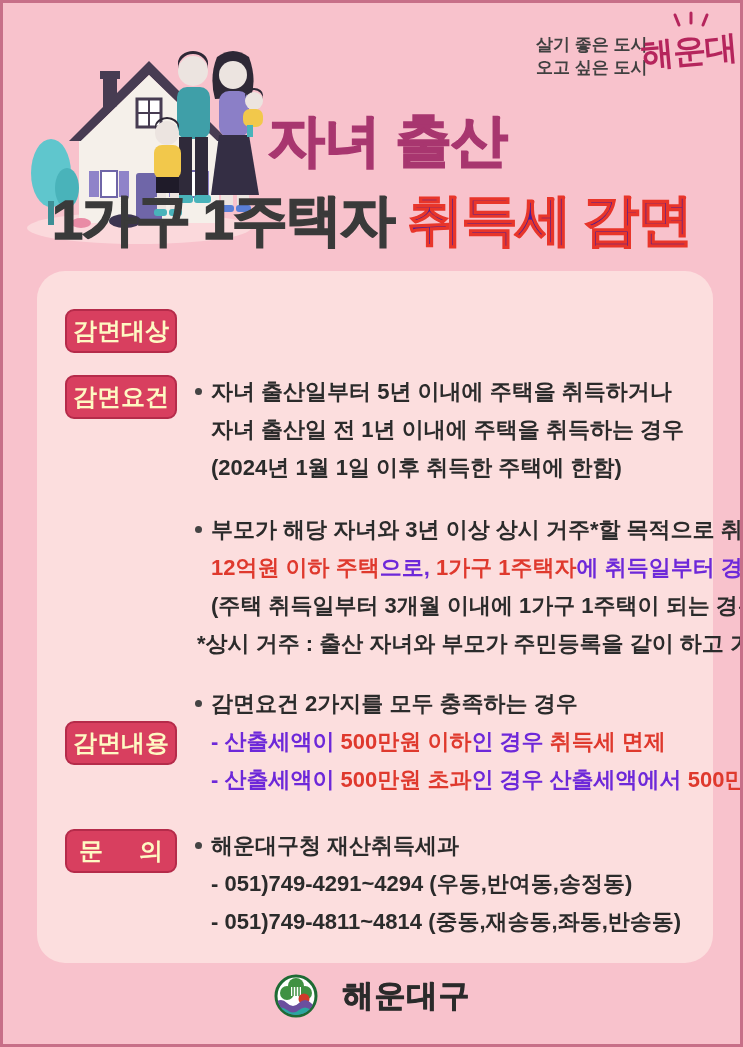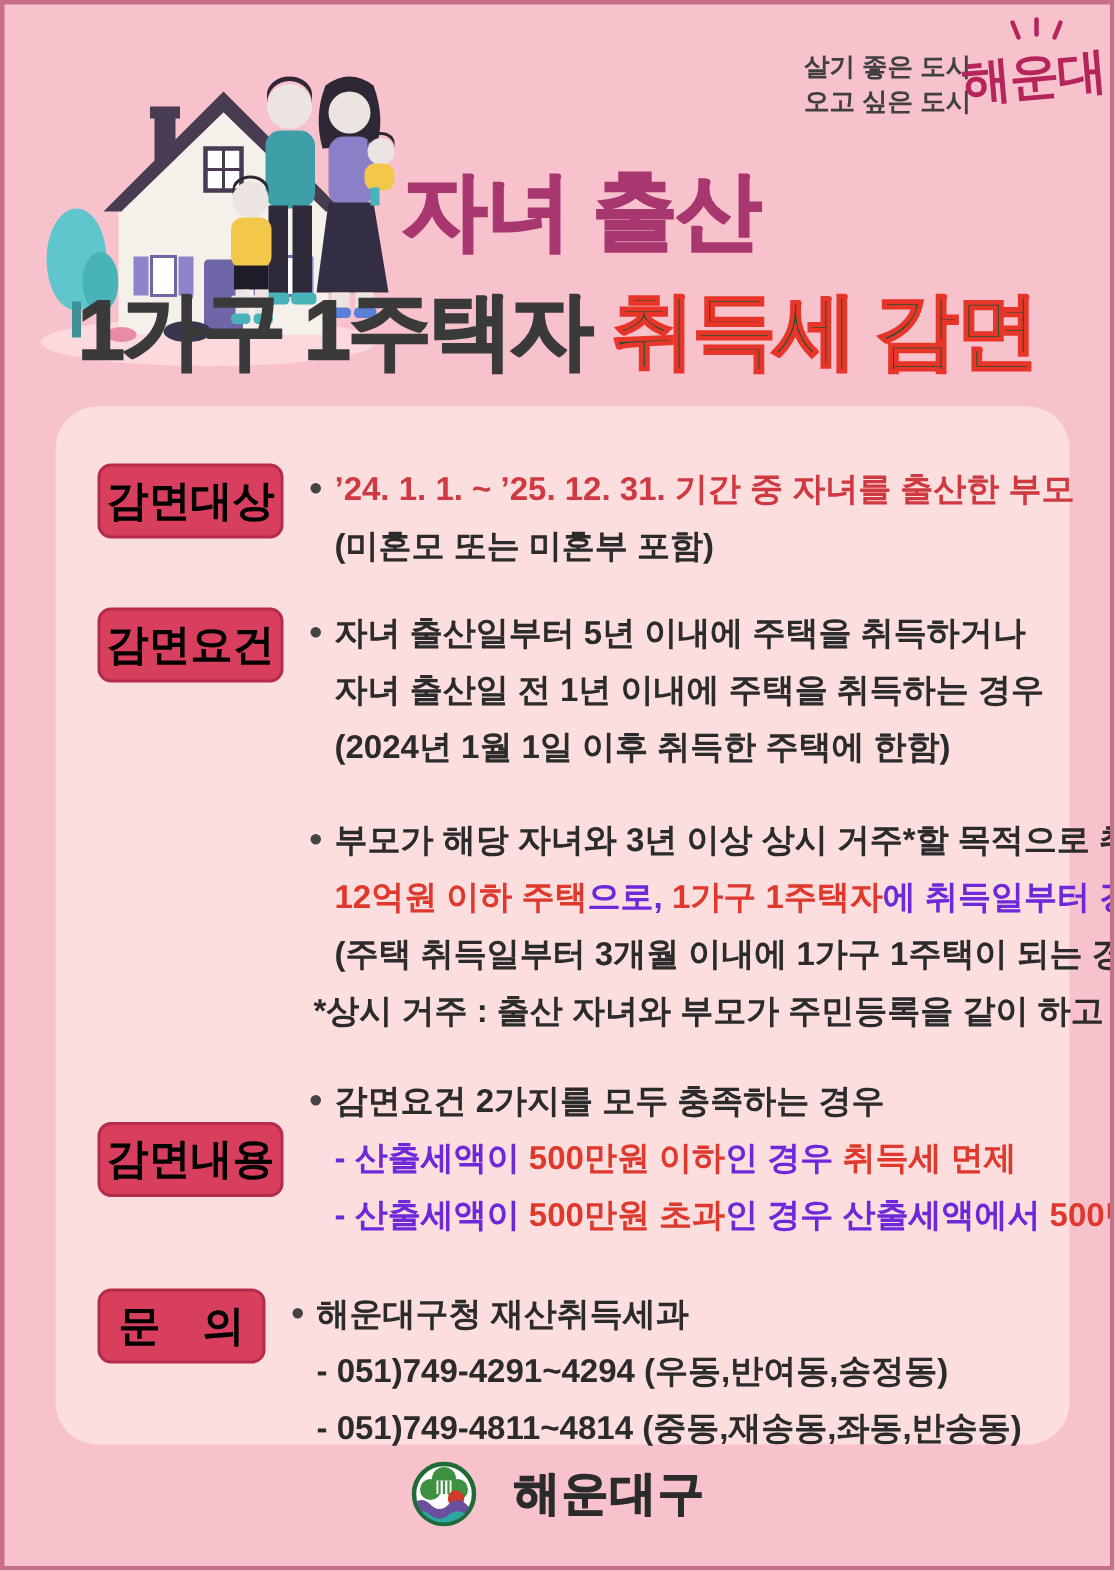--- a/index.html
+++ b/index.html
@@ -29,33 +29,33 @@
     position:absolute;left:0;right:0;top:100px;text-align:center;
     transform:translateX(16px);
     font-size:57px;font-weight:900;color:#a8366f;letter-spacing:-1px;
     -webkit-text-stroke:1.5px #a8366f;
   }
   .title2{
     position:absolute;left:0;right:0;top:180px;text-align:center;
     font-size:56px;font-weight:900;letter-spacing:-2px;white-space:nowrap;
   }
   .title2 .dark{color:#3a3a3a;-webkit-text-stroke:1.5px #3a3a3a;}
-  .title2 .red{color:#14532d;-webkit-text-stroke:1.5px #e8352a;}
+  .title2 .red{color:#4c1d95;-webkit-text-stroke:1.5px #e8352a;}
   
   .panel{
     position:absolute;left:34px;top:268px;width:676px;height:692px;
     background:#fcdede;border-radius:28px;
     box-sizing:border-box;
     padding:36px 24px 0 28px;
   }
   .section{display:flex;align-items:flex-start;}
   .badge{
     flex:0 0 112px;
     background:#d83f5f;border:2px solid #b52b4a;border-radius:9px;
-    color:#000000;font-size:28px;font-weight:800;
+    color:#fef9c3;font-size:24px;font-weight:800;
     text-align:center;padding:4px 4px;margin-top:2px;
     box-sizing:border-box;white-space:nowrap;
   }
   .badge.spread{display:flex;justify-content:space-between;padding:4px 12px;}
   .sec-body{flex:1;margin-left:18px;font-size:22px;font-weight:700;line-height:38px;}
   .line{white-space:nowrap;}
   .bullet-line{position:relative;padding-left:16px;}
   .bullet-dot{
     position:absolute;left:0;top:15px;width:7px;height:7px;border-radius:50%;
     background:#444444;display:inline-block;
@@ -160,24 +160,20 @@
   <div class="title1">자녀 출산</div>
   <div class="title2">
     <span class="dark">1가구 1주택자</span>
     <span class="red">취득세 감면</span>
   </div>
 
   <div class="panel">
 
     <div class="section s1">
       <div class="badge">감면대상</div>
-      <div class="sec-body">
-        <div class="line bullet-line"><span class="bullet-dot"></span><span class="date-red">’24. 1. 1. ~ ’25. 12. 31. 기간 중 자녀를 출산한 부모</span></div>
-        <div class="line indent">(미혼모 또는 미혼부 포함)</div>
-      </div>
     </div>
 
     <div class="section s2">
       <div class="badge">감면요건</div>
       <div class="sec-body">
         <div class="line bullet-line"><span class="bullet-dot"></span><span>자녀 출산일부터 5년 이내에 주택을 취득하거나</span></div>
         <div class="line indent">자녀 출산일 전 1년 이내에 주택을 취득하는 경우</div>
         <div class="line indent">(2024년 1월 1일 이후 취득한 주택에 한함)</div>
         <div class="gap-between-bullets"></div>
         <div class="line bullet-line"><span class="bullet-dot"></span><span>부모가 해당 자녀와 3년 이상 상시 거주*할 목적으로 취득하는</span></div>

